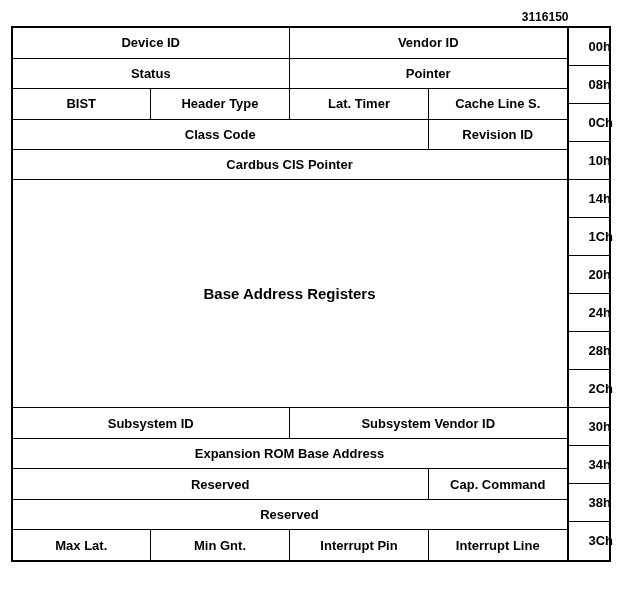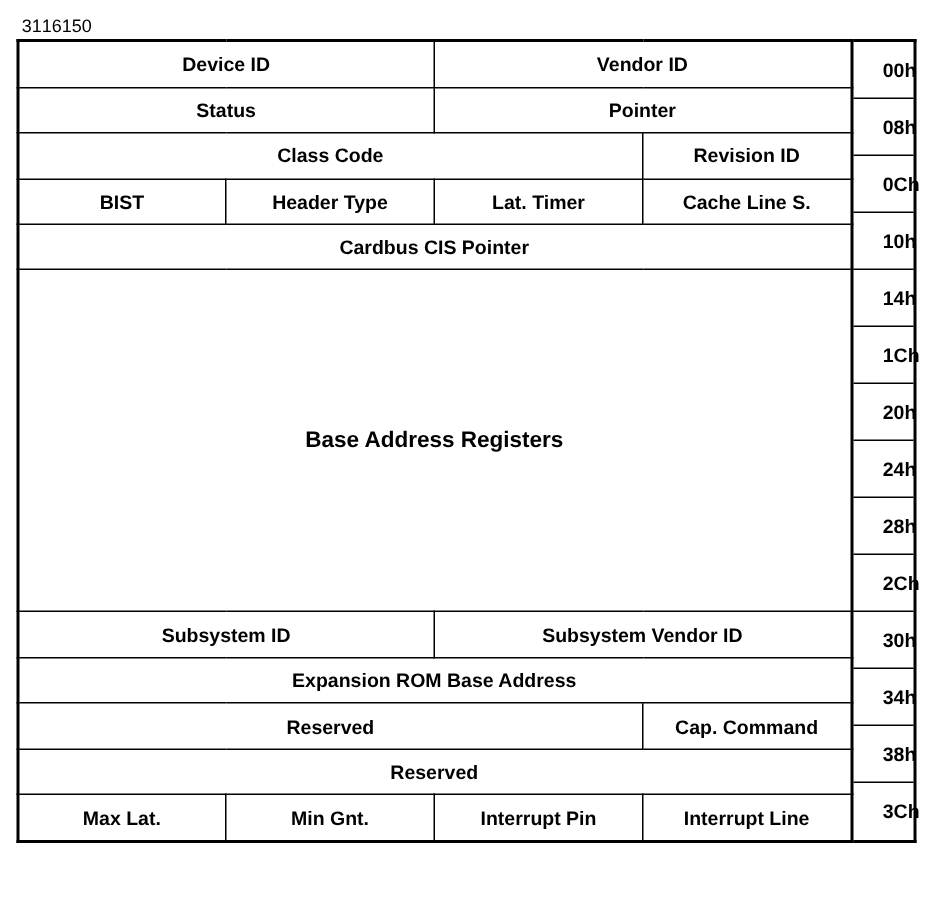--- a/index.html
+++ b/index.html
@@ -12,24 +12,24 @@
       align-items: flex-start;
       padding: 10px;
     }
     .pci-wrapper {
       display: flex;
       flex-direction: column;
       width: 600px;
     }
     .bit-header {
       display: flex;
-      justify-content: flex-start;
+      justify-content: flex-end;
       padding: 0 42px 2px 4px;
       font-size: 12px;
-      font-weight: normal;
+      font-weight: bold;
     }
     .table-container {
       display: flex;
       flex-direction: row;
     }
     .pci-table {
       border-collapse: collapse;
       flex: 1;
       border: 2px solid #000;
     }
@@ -82,29 +82,29 @@
           <td colspan="2">Device ID</td>
           <td colspan="2">Vendor ID</td>
         </tr>
 
         <tr>
           <td colspan="2">Status</td>
           <td colspan="2">Pointer</td>
         </tr>
 
         <tr>
-          <td colspan="3">Class Code</td>
-          <td colspan="1">Revision ID</td>
-        </tr>
-
-        <tr>
           <td>BIST</td>
           <td>Header Type</td>
           <td>Lat. Timer</td>
           <td>Cache Line S.</td>
+        </tr>
+
+        <tr>
+          <td colspan="3">Class Code</td>
+          <td colspan="1">Revision ID</td>
         </tr>
 
         <tr>
           <td colspan="4">Cardbus CIS Pointer</td>
         </tr>
 
         <tr style="height:228px;">
           <td colspan="4" style="vertical-align:middle; font-size:15px; font-weight:bold;">Base Address Registers</td>
         </tr>
         <tr>

